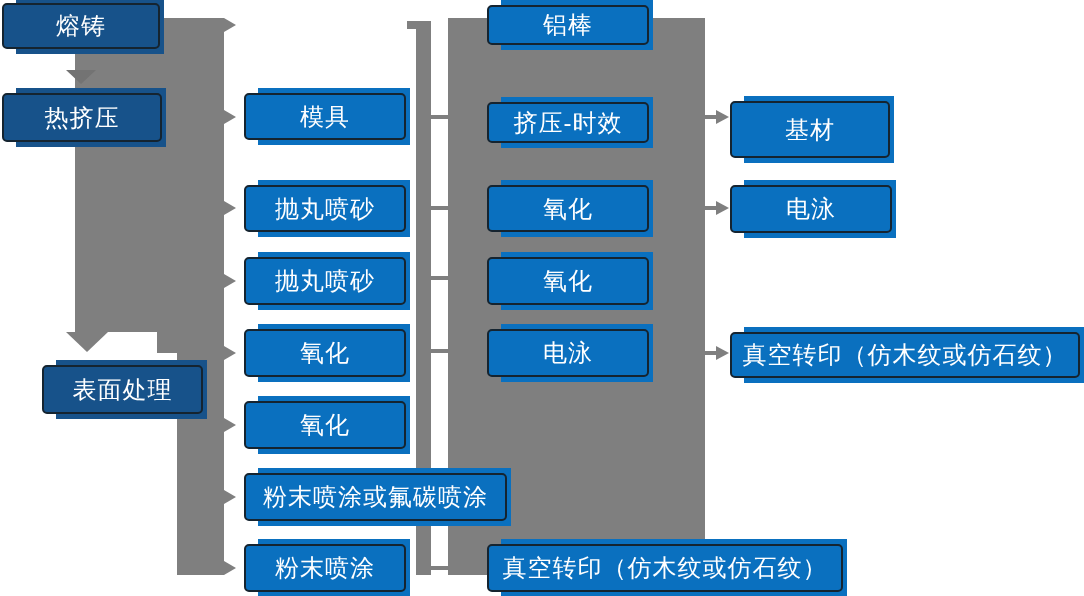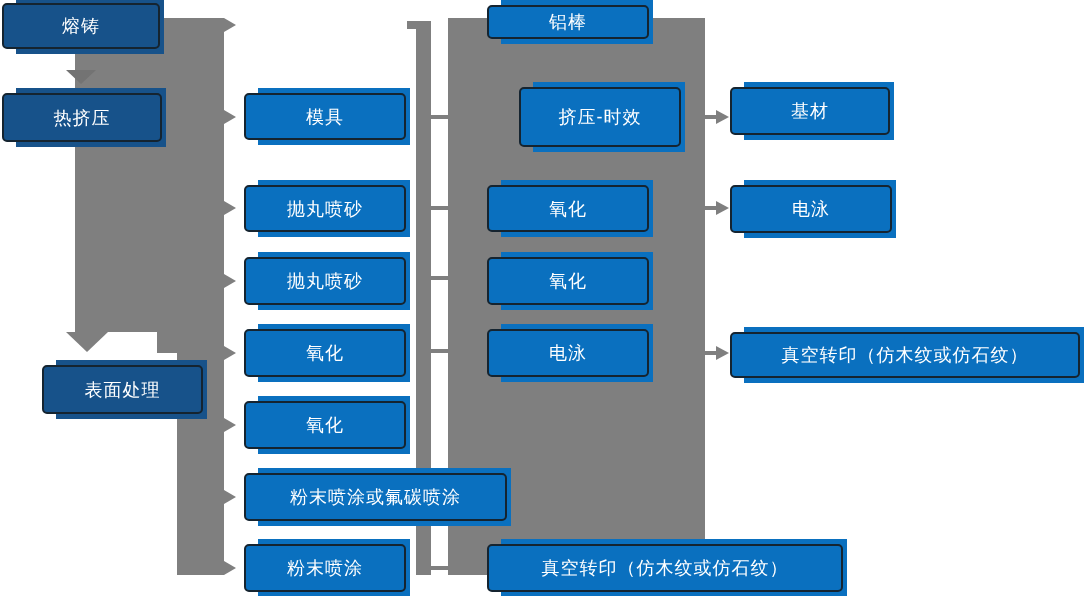--- a/index.html
+++ b/index.html
@@ -26,21 +26,21 @@
     border-top:20px solid var(--gray);}
   .arr-down.small{border-left:15px solid transparent;border-right:15px solid transparent;
     border-top:14px solid var(--graydark);}
 
   
   .node{position:absolute;z-index:3;}
   .node .back{position:absolute;top:-5px;bottom:-5px;left:14px;right:-4px;background:var(--blue);}
   .node .face{position:absolute;left:0;top:0;right:0;bottom:0;background:var(--blue);
     border:2px solid var(--border);border-radius:5px;
     display:flex;align-items:center;justify-content:center;
-    color:var(--text);font-size:18px;letter-spacing:1px;white-space:nowrap;}
+    color:var(--text);font-size:24px;letter-spacing:1px;white-space:nowrap;}
   .node.dark .back{background:var(--darkblue);}
   .node.dark .face{background:var(--darkblue);}
 </style>
 </head>
 <body>
 
 <div id="canvas">
 
   <div class="conn" style="left:75px;top:18px;width:149px;height:314px;"></div>
   <div class="conn" style="left:157px;top:332px;width:67px;height:21px;"></div>
@@ -112,46 +112,46 @@
   </div>
   <div class="node" style="left:244px;top:544px;width:162px;height:48px;">
     <div class="back"></div>
     <div class="face">粉末喷涂</div>
   </div>
   <div class="node" style="left:244px;top:473px;width:263px;height:48px;">
     <div class="back"></div>
     <div class="face">粉末喷涂或氟碳喷涂</div>
   </div>
 
-  <div class="node" style="left:487px;top:5px;width:162px;height:34px;border-radius:6px;">
+  <div class="node" style="left:487px;top:5px;width:162px;height:40px;border-radius:6px;">
     <div class="back"></div>
     <div class="face">铝棒</div>
   </div>
-  <div class="node" style="left:487px;top:87px;width:162px;height:60px;margin-left:32px;">
+  <div class="node" style="left:487px;top:102px;width:162px;height:41px;">
     <div class="back"></div>
     <div class="face">挤压-时效</div>
   </div>
   <div class="node" style="left:487px;top:185px;width:162px;height:47px;">
     <div class="back"></div>
     <div class="face">氧化</div>
   </div>
   <div class="node" style="left:487px;top:257px;width:162px;height:48px;">
     <div class="back"></div>
     <div class="face">氧化</div>
   </div>
   <div class="node" style="left:487px;top:329px;width:162px;height:48px;">
     <div class="back"></div>
     <div class="face">电泳</div>
   </div>
   <div class="node" style="left:487px;top:544px;width:356px;height:48px;">
     <div class="back"></div>
     <div class="face">真空转印（仿木纹或仿石纹）</div>
   </div>
 
-  <div class="node" style="left:730px;top:87px;width:160px;height:48px;">
+  <div class="node" style="left:730px;top:101px;width:160px;height:57px;">
     <div class="back"></div>
     <div class="face">基材</div>
   </div>
   <div class="node" style="left:730px;top:185px;width:162px;height:48px;">
     <div class="back"></div>
     <div class="face">电泳</div>
   </div>
   <div class="node" style="left:730px;top:332px;width:350px;height:46px;">
     <div class="back"></div>
     <div class="face">真空转印（仿木纹或仿石纹）</div>

